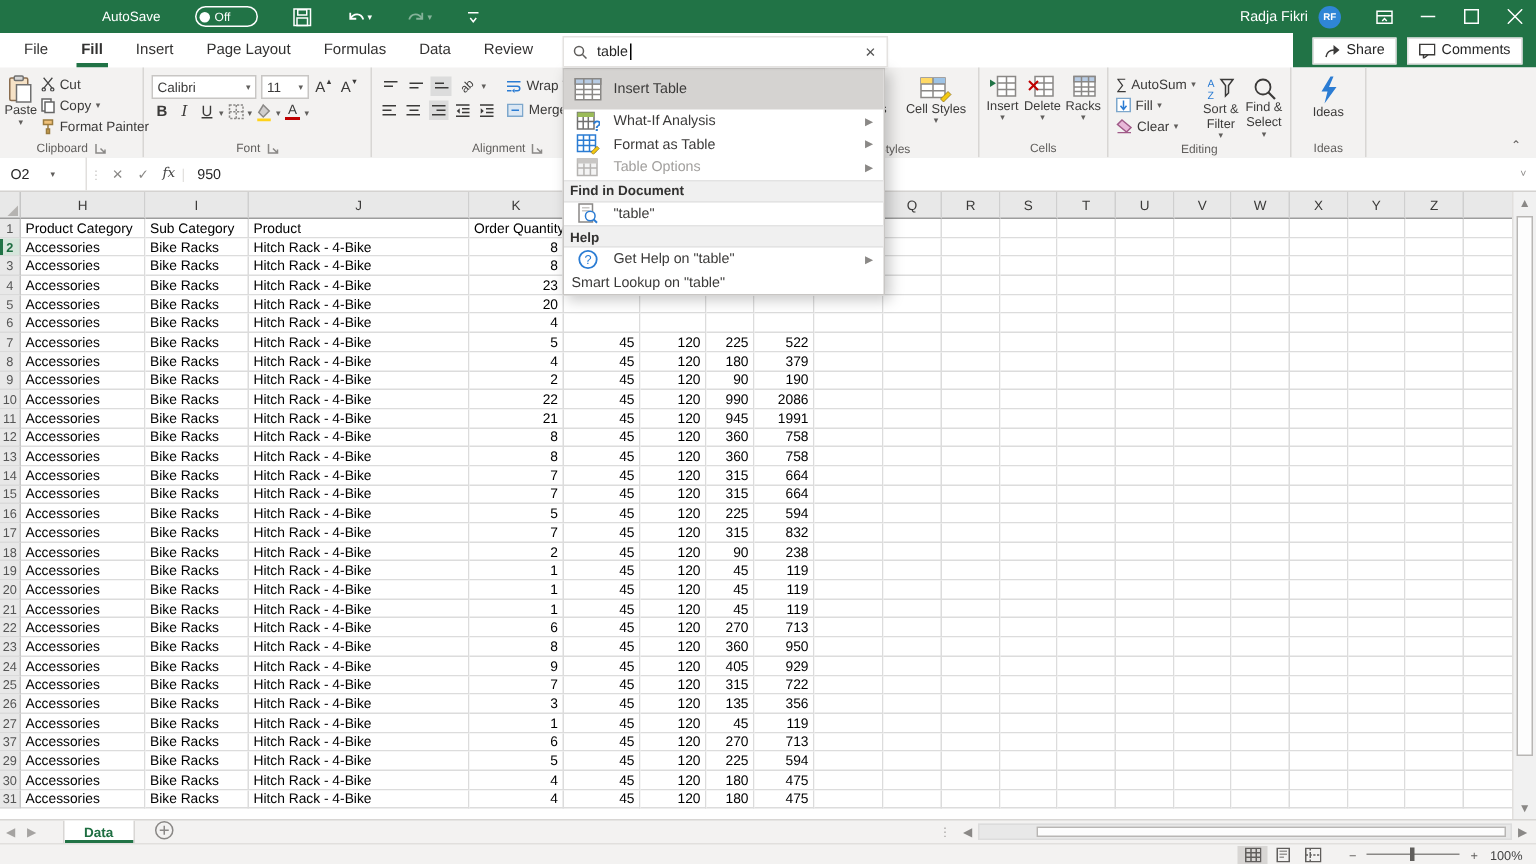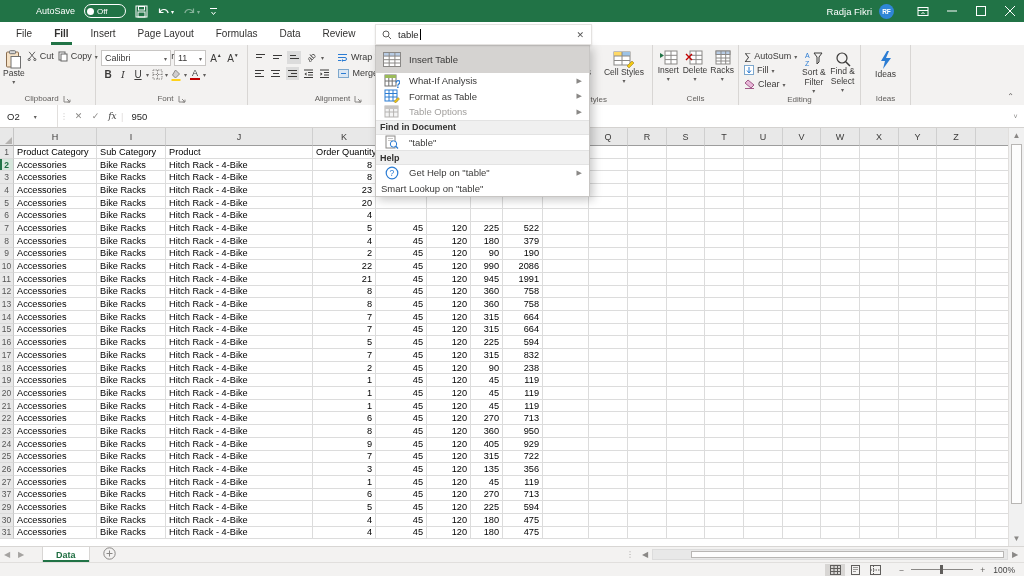--- a/index.html
+++ b/index.html
@@ -1,19 +1,19 @@
 <!DOCTYPE html>
 <html><head>
 <meta charset="utf-8">
 <style>
   html,body{margin:0;padding:0;background:#fff}
   .app{position:relative;width:1024px;height:576px;overflow:hidden;font-family:"Liberation Sans",sans-serif;background:#fff}
   
   .titlebar{position:absolute;top:0;left:0;right:0;height:22px;background:#217346;color:#fff;display:flex;align-items:center;font-size:9px}
-  .qat{display:flex;align-items:center;gap:9px;padding-left:36px;z-index:2}
+  .qat{display:flex;align-items:center;gap:23px;padding-left:68px;z-index:2}
   .pill{width:38px;height:12px;border:1px solid #fff;border-radius:7px;display:flex;align-items:center;gap:3px;padding-left:2px}
   .dot{width:7px;height:7px;border-radius:50%;background:#fff}
   .pill span{font-size:8px}
   .qbtn{display:flex;align-items:center;gap:1px}
   .dim{opacity:.45}
   .wtitle{position:absolute;left:0;right:0;text-align:center;font-size:9.5px;color:#fff}
   .tbright{position:absolute;right:0;top:0;height:22px;display:flex;align-items:center}
   .uname{font-size:9.5px;margin-right:7px}
   .avatar{width:15px;height:15px;border-radius:50%;background:#2f86d6;color:#fff;font-size:6.5px;font-weight:bold;display:flex;align-items:center;justify-content:center;margin-right:14px}
   .winbtn{width:29px;height:22px;display:flex;align-items:center;justify-content:center}
@@ -165,20 +165,36 @@
         <div class="tab active">Fill</div>
         <div class="tab">Insert</div>
         <div class="tab">Page Layout</div>
         <div class="tab">Formulas</div>
         <div class="tab">Data</div>
         <div class="tab">Review</div>
         <div class="tab">View</div>
         <div class="tab">Help</div>
       </div>
     </div>
+  <div class="sharewrap">
+    <span class="chip">
+        <svg width="11" height="10" viewBox="0 0 11 10">
+          <path d="M1 9c.6-3.4 3-4.6 5.4-4.6" fill="none" stroke="#3b3a39"></path>
+          <path d="M6 1l4 3.4-4 3.2z" fill="#3b3a39"></path>
+        </svg>
+        <span>Share</span>
+      </span>
+    <span class="chip">
+        <svg width="11" height="10" viewBox="0 0 11 10">
+          <rect x="0.5" y="0.5" width="10" height="7" fill="none" stroke="#3b3a39"></rect>
+          <path d="M3 7.5L3 10l3-2.5" fill="none" stroke="#3b3a39"></path>
+        </svg>
+        <span>Comments</span>
+      </span>
+  </div>
 
   <div class="searchbox">
     <svg width="10" height="10" viewBox="0 0 10 10" style="margin:0 6px">
         <circle cx="4" cy="4" r="3" fill="none" stroke="#605e5c"></circle>
         <path d="M6.3 6.3L9 9" stroke="#605e5c"></path>
       </svg>
     <span>table</span>
       <span class="cursorbar"></span>
     <span class="closex">✕</span>
   </div>
@@ -189,21 +205,21 @@
       <div class="rbody">
         <div class="bigbtn" style="width:32px">
           <svg width="17" height="19" viewBox="0 0 17 19">
               <rect x="1.5" y="2" width="12" height="15" rx="1" fill="#f6e2c6" stroke="#8a6d4f"></rect>
               <rect x="4.5" y="0.7" width="6" height="3" rx="0.8" fill="#d8d8d8" stroke="#707070"></rect>
               <rect x="6" y="6.5" width="9.5" height="11.5" fill="#fff" stroke="#707070"></rect>
             </svg>
           <span>Paste</span>
             <span class="caret">▾</span>
         </div>
-        <div style="display:flex;flex-direction:row;padding-top:1px">
+        <div style="display:flex;flex-direction:column;padding-top:1px">
           <div class="sbtn">
               <svg width="10" height="10" viewBox="0 0 12 12">
                 <path d="M2.5 1l7 8.5M9.5 1l-7 8.5" stroke="#444" fill="none"></path>
                 <circle cx="2.6" cy="10.3" r="1.3" fill="none" stroke="#444"></circle>
                 <circle cx="9.4" cy="10.3" r="1.3" fill="none" stroke="#444"></circle>
               </svg>
               <span>Cut</span>
             </div>
           <div class="sbtn">
               <svg width="10" height="11" viewBox="0 0 10 11">

